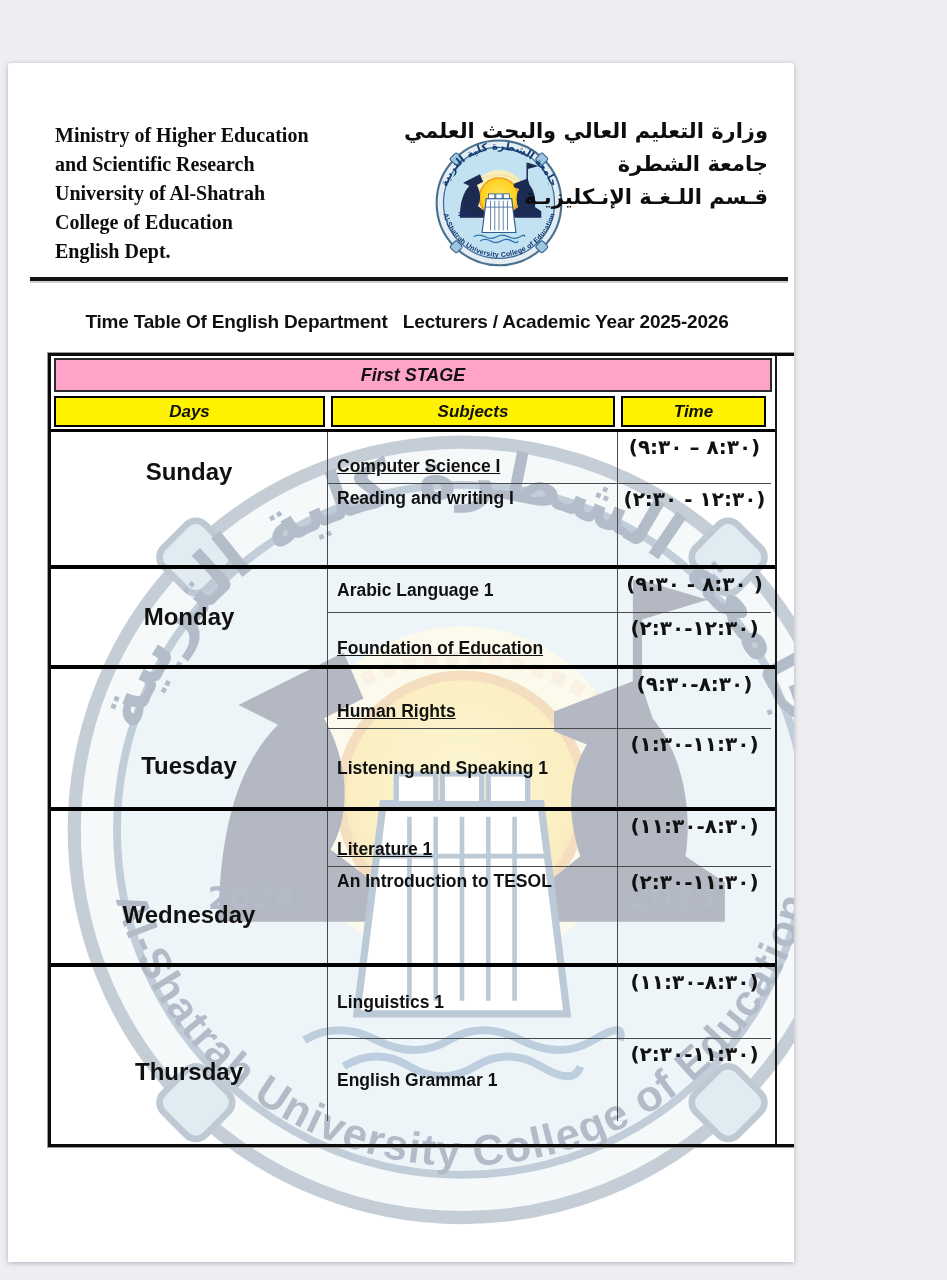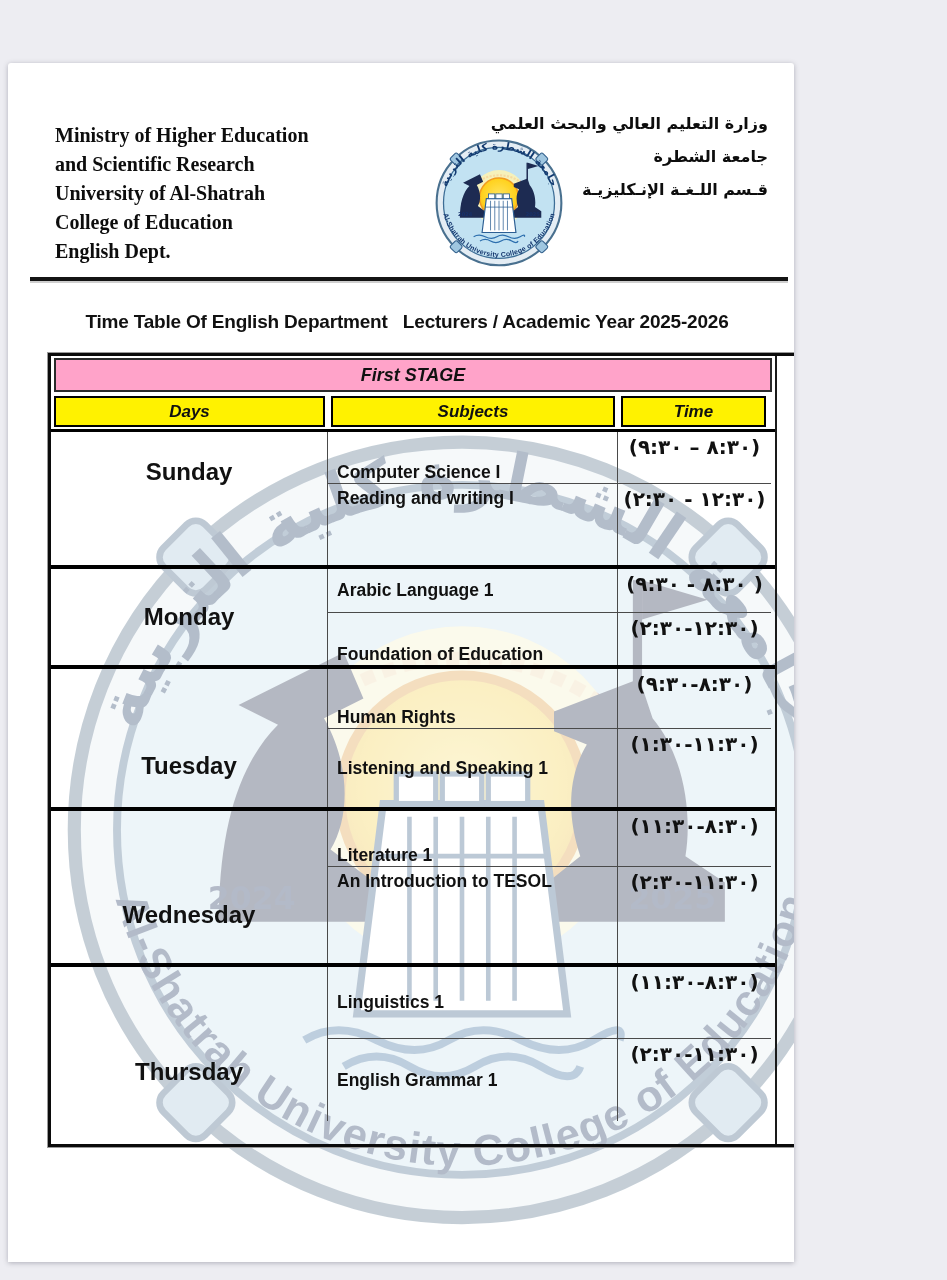--- a/index.html
+++ b/index.html
@@ -15,23 +15,23 @@
     box-shadow:0 1px 5px rgba(60,60,80,.35);
     overflow:hidden;
   }
   
   .hdr-left{
     position:absolute;left:47px;top:58px;
     font-family:"Liberation Serif","DejaVu Serif",serif;
     font-weight:bold;font-size:20px;line-height:29px;color:#0d0d0d;
   }
   .hdr-right{
-    position:absolute;right:26px;top:44px;text-align:right;direction:rtl;
+    position:absolute;right:26px;top:52px;text-align:right;direction:rtl;
     font-family:"DejaVu Sans",sans-serif;
-    font-weight:bold;font-size:16px;line-height:33px;color:#0d0d0d;
+    font-weight:bold;font-size:21px;line-height:33px;color:#0d0d0d;
   }
   .hdr-logo{position:absolute;left:417px;top:68px;width:148px;height:148px;}
   .rule{position:absolute;left:22px;right:6px;top:214px;height:4px;background:#141414;box-shadow:0 2px 0 #cfcfcf;}
   .doc-title{
     position:absolute;left:12px;right:0;top:248px;text-align:center;
     font-weight:bold;font-size:19px;letter-spacing:-0.2px;white-space:pre-wrap;
   }
   
   .watermark{position:absolute;left:-6px;top:320px;width:920px;height:920px;opacity:.33;filter:saturate(.75);pointer-events:none;}
   
@@ -76,21 +76,21 @@
   }
   .time{
     display:flex;justify-content:center;
     font-family:"DejaVu Sans",sans-serif;
     font-weight:bold;font-size:20px;padding-top:3px;
   }
   .rb{border-bottom:1px solid #4a4a4a;}
   
   .v-top{align-items:flex-start;padding-top:4px;}
   .v-mid{align-items:center;}
-  .v-bot{align-items:flex-end;}
+  .v-bot{align-items:flex-end;padding-bottom:6px;text-decoration:underline;}
   .d-top{align-items:flex-start;padding-top:26px;}
   .d-mid{align-items:center;}
   .d-low{align-items:center;padding-top:56px;}
   .t-top{align-items:flex-start;}
   .defs-hidden{position:absolute;width:0;height:0;overflow:hidden;}
 </style>
 </head>
 <body>
 
 <svg class="defs-hidden" aria-hidden="true">

